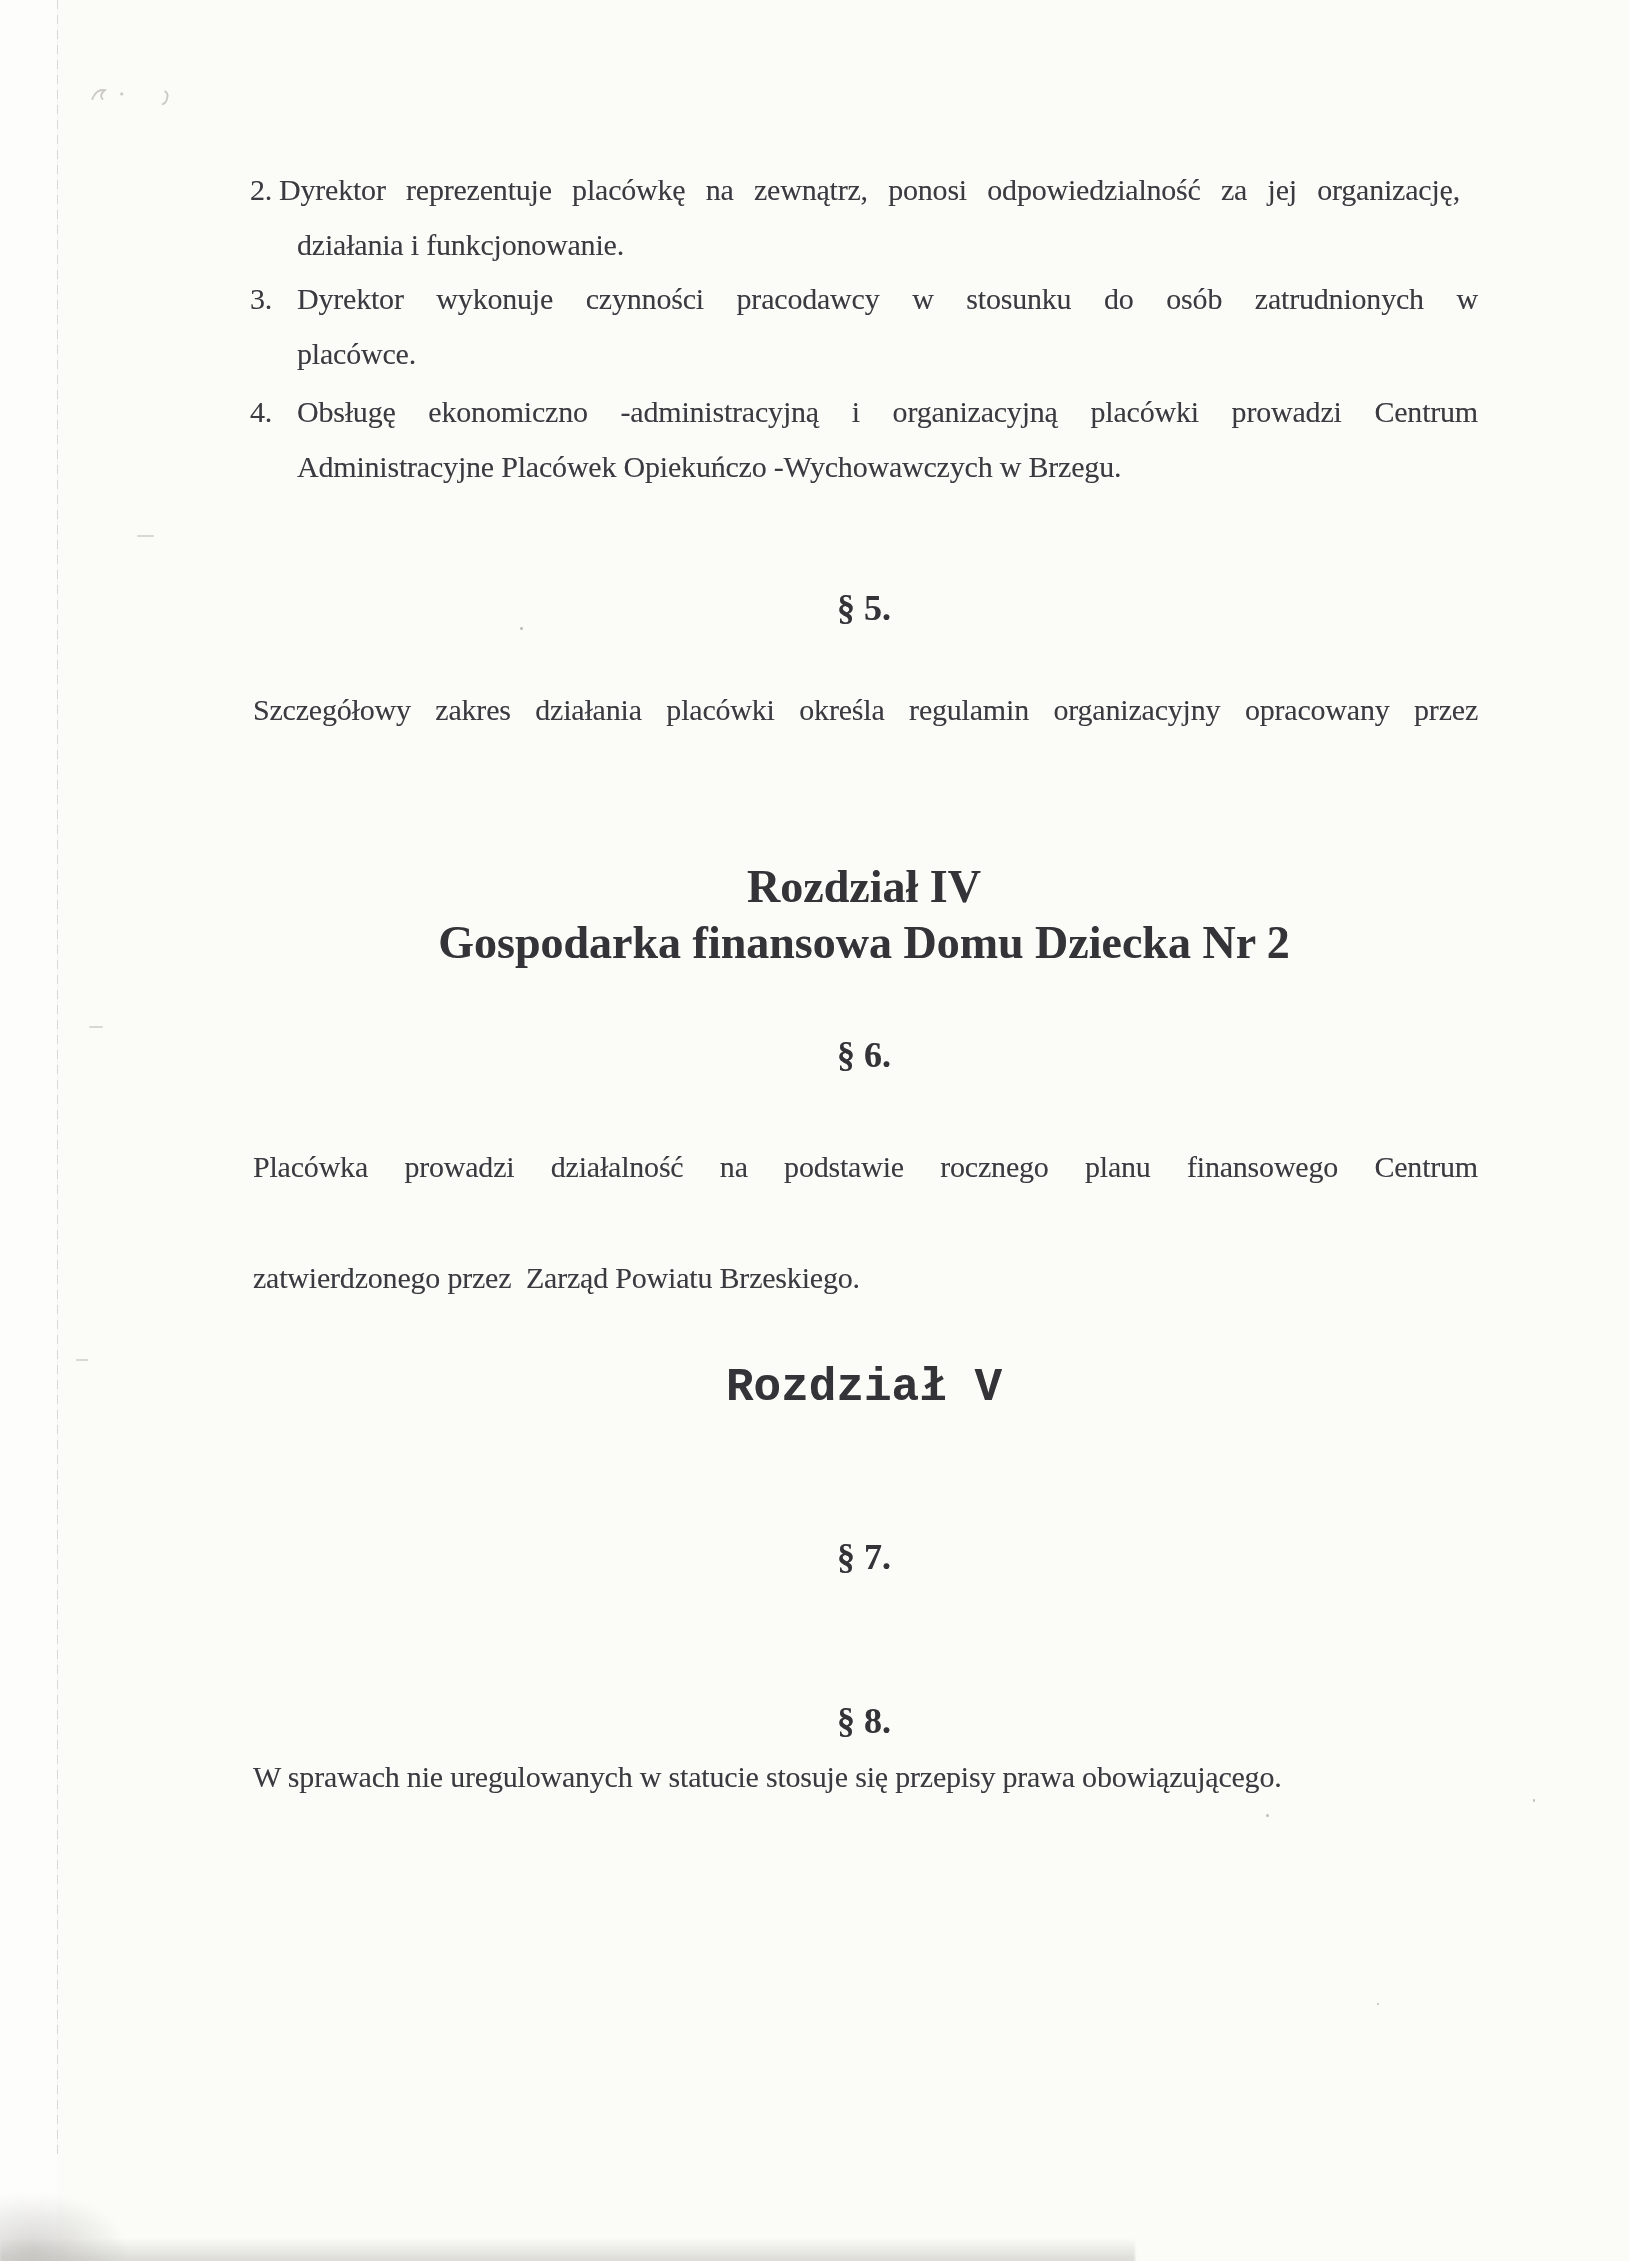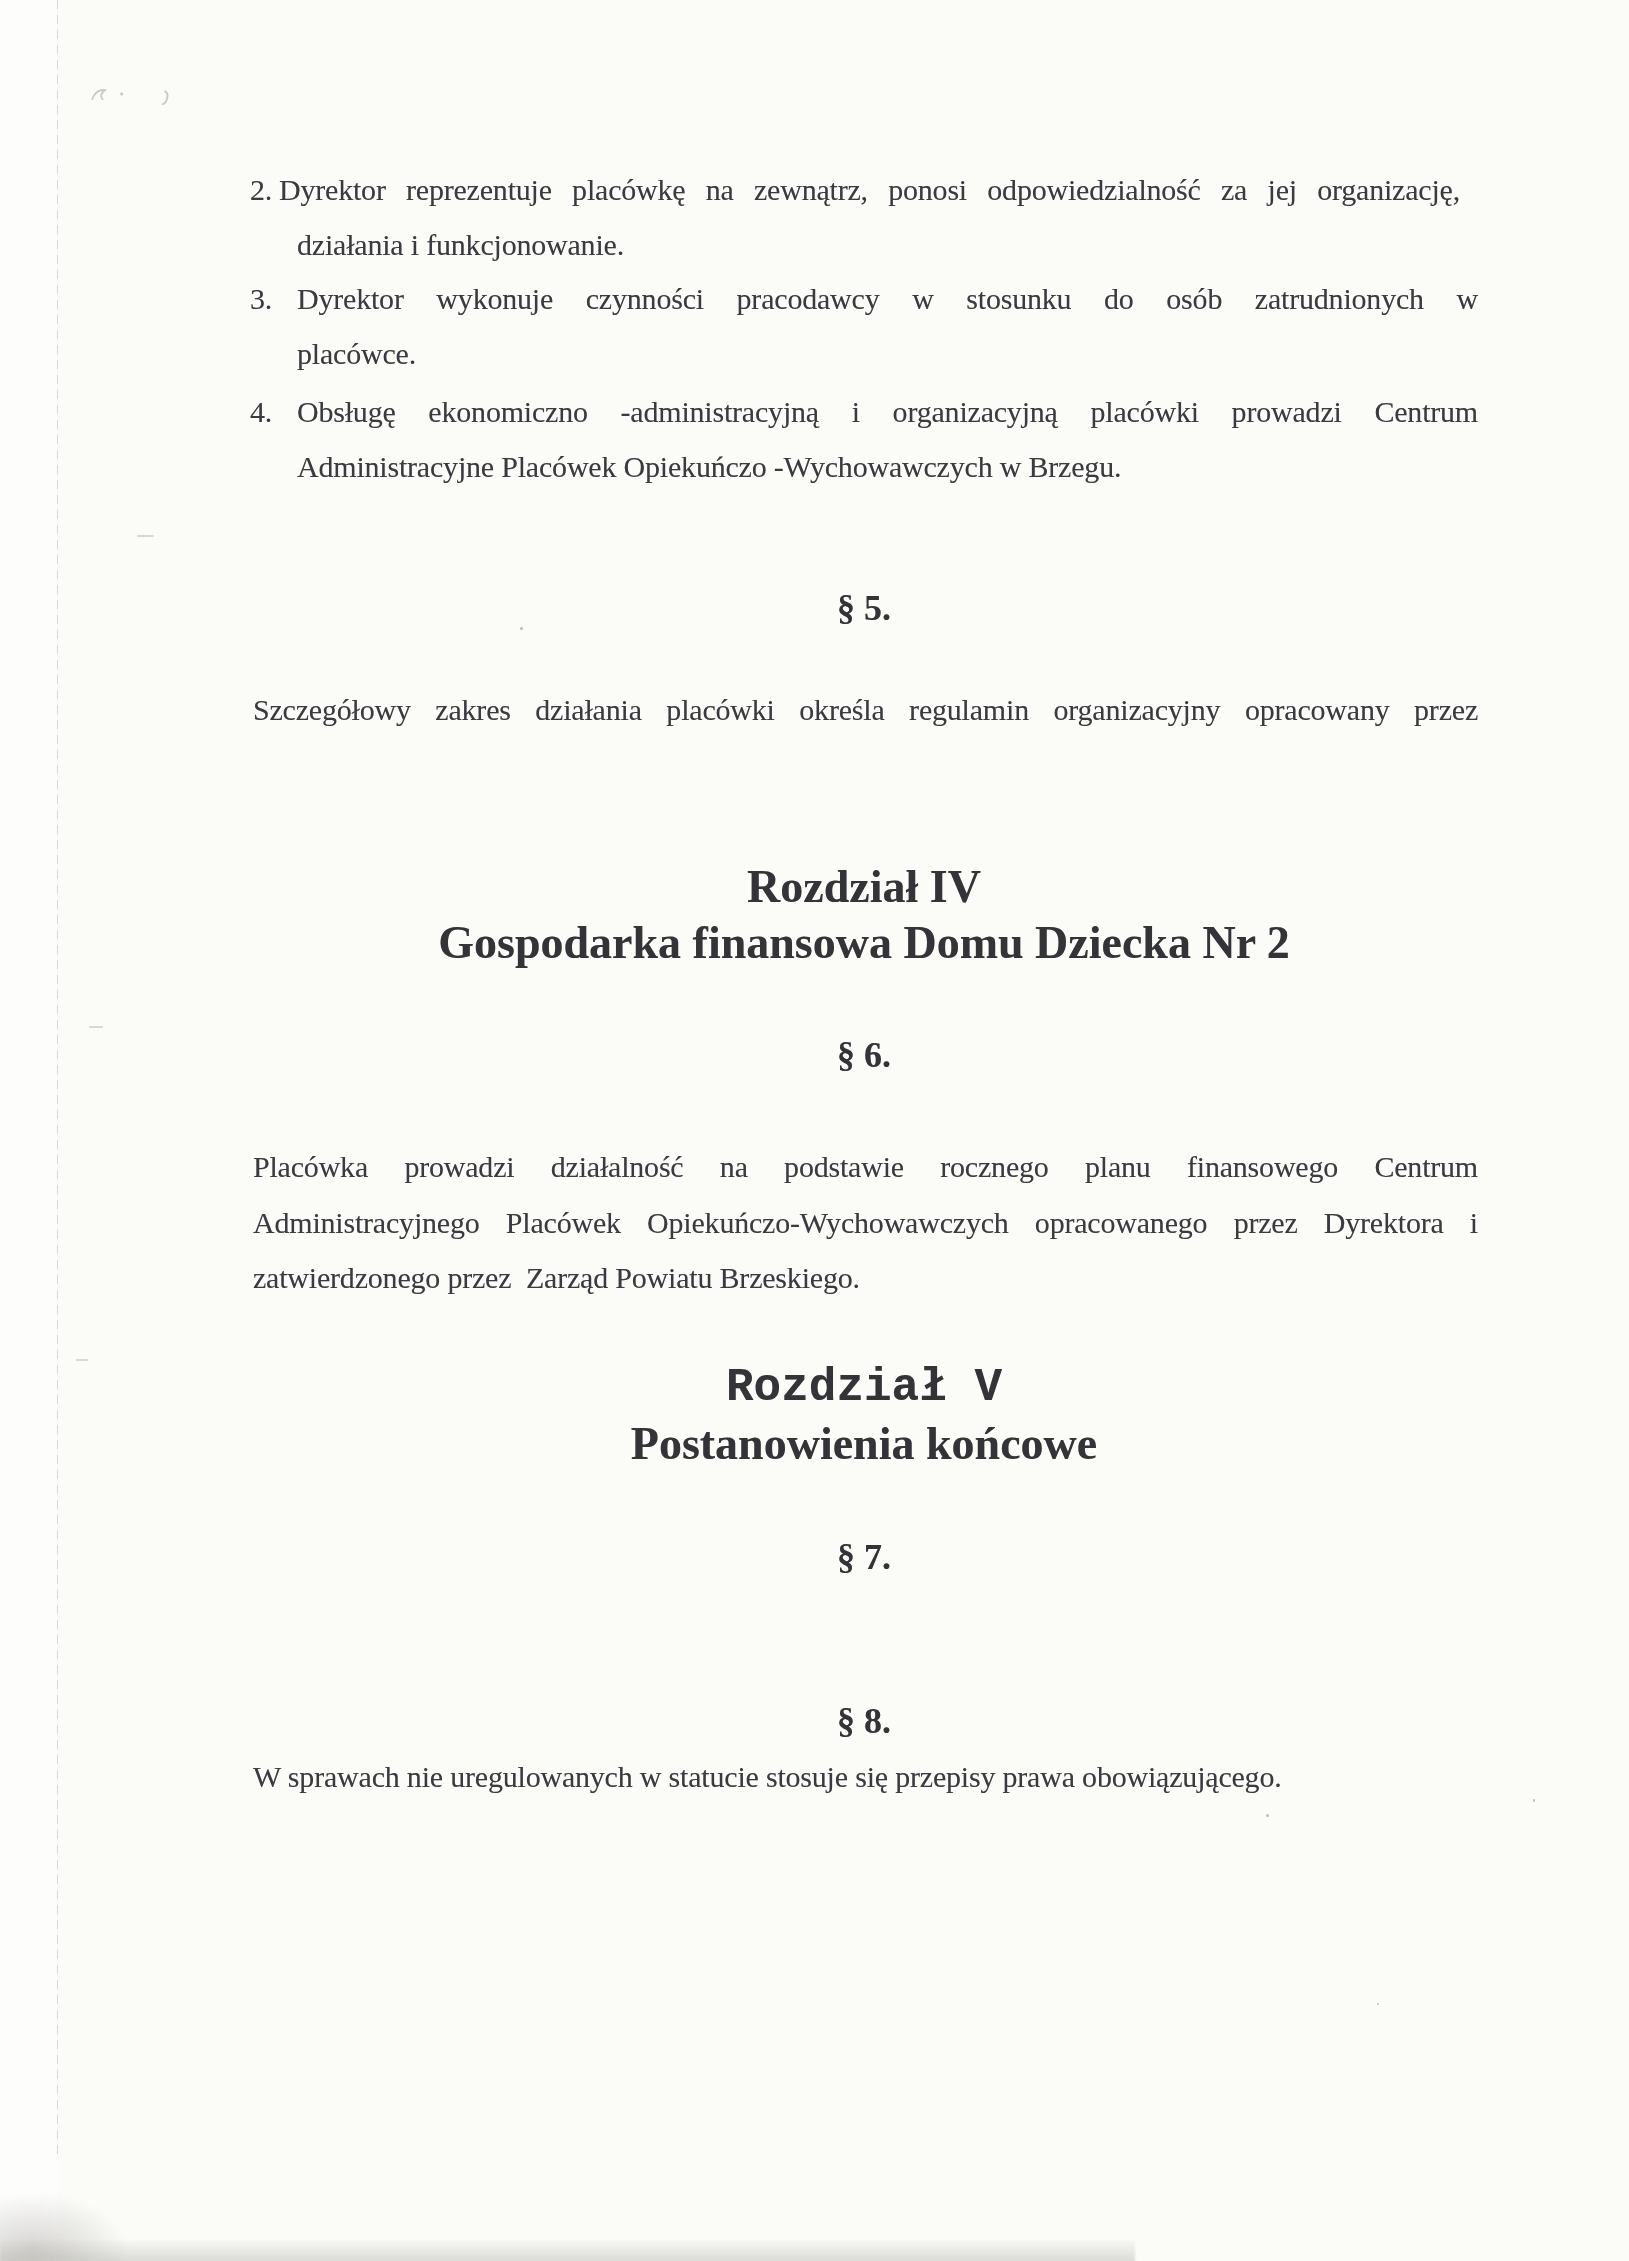--- a/index.html
+++ b/index.html
@@ -118,25 +118,23 @@
   <div class="line just" style="left:297px;top:384px;width:1181px;">Obsługę ekonomiczno -administracyjną i organizacyjną placówki prowadzi Centrum</div>
 
   <div class="heading para-mark" style="top:589px;">§ 5.</div>
   <div class="line just" style="left:253px;top:682px;width:1225px;">Szczegółowy zakres działania placówki określa regulamin organizacyjny opracowany przez</div>
 
   <div class="heading chapter" style="top:867px;">Rozdział IV</div>
   <div class="heading chapter" style="top:923px;">Gospodarka finansowa Domu Dziecka Nr 2</div>
 
   <div class="heading para-mark" style="top:1036px;">§ 6.</div>
   <div class="line just" style="left:253px;top:1139px;width:1225px;">Placówka prowadzi działalność na podstawie rocznego planu finansowego Centrum</div>
-  <div class="line just" style="left:253px;top:1195px;width:1225px;">Administracyjnego Placówek Opiekuńczo-Wychowawczych opracowanego przez Dyrektora i</div>
   <div class="line plain" style="left:253px;top:1250px;">zatwierdzonego przez  Zarząd Powiatu Brzeskiego.</div>
 
   <div class="heading chapter" style="top:1369px;font-family:Liberation Mono, monospace;">Rozdział V</div>
-  <div class="heading chapter" style="top:1424px;">Postanowienia końcowe</div>
 
   <div class="heading para-mark" style="top:1538px;">§ 7.</div>
 
   <div class="heading para-mark" style="top:1702px;">§ 8.</div>
   <div class="line plain" style="left:253px;top:1749px;">W sprawach nie uregulowanych w statucie stosuje się przepisy prawa obowiązującego.</div>
 
 </div>
 
 
 </body></html>

